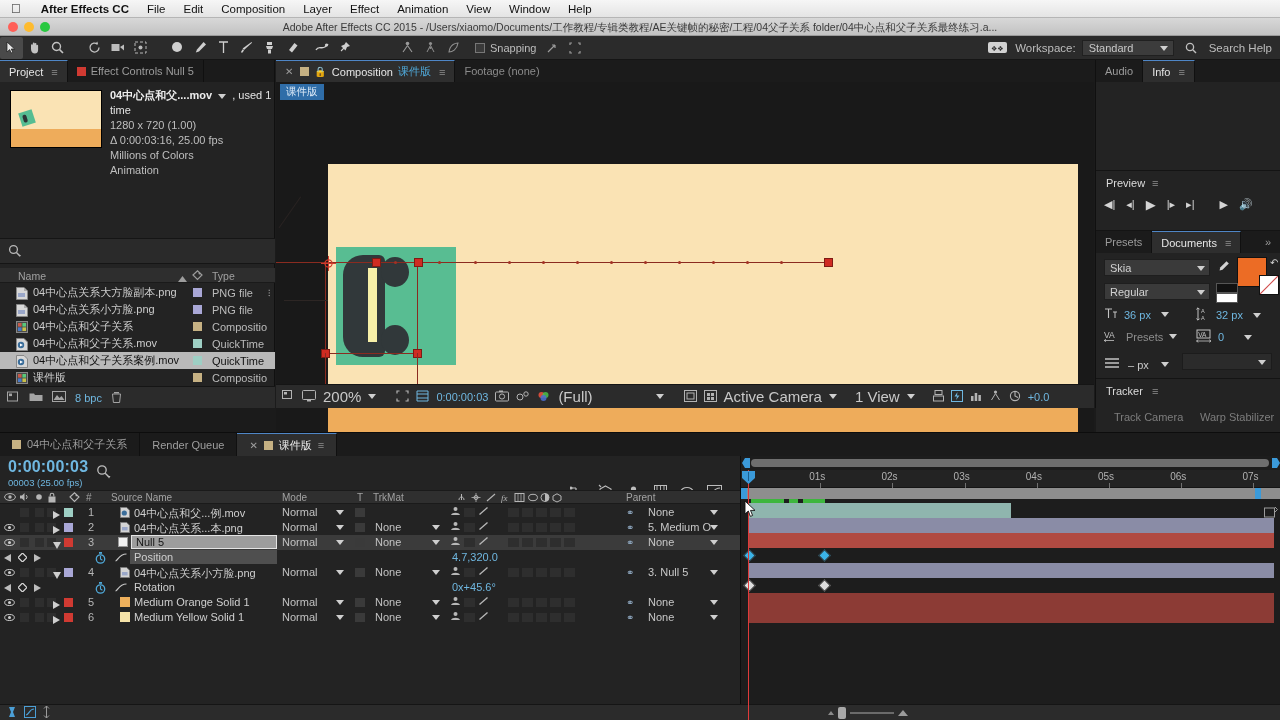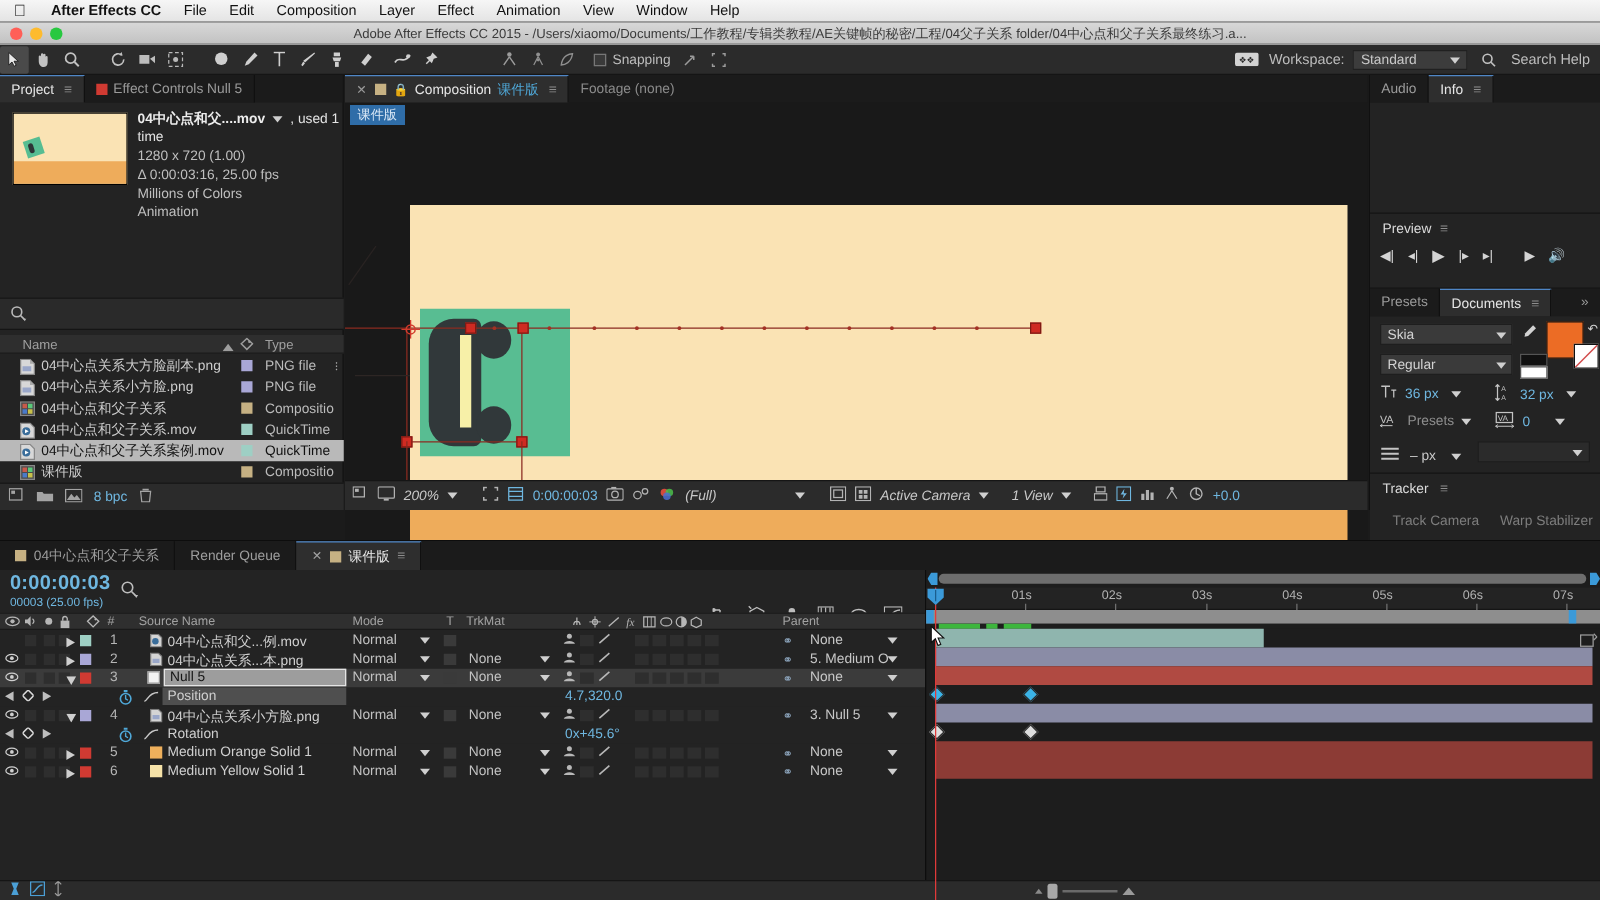--- a/index.html
+++ b/index.html
@@ -136,21 +136,21 @@
   #face .cshape{ position:absolute; left:7px; top:8px; width:42px; height:102px;
       background:#31383a; border-radius:20px 6px 6px 20px;}
   #face .ystrip{ position:absolute; left:32px; top:21px; width:9px; height:74px; background:#f7f0a8;}
   .mpath{ position:absolute; height:1px; background:#8a2b20; }
   .mhandle{ position:absolute; width:9px; height:9px; background:#cf2b22; border:1px solid #7d1b14; }
   .mdot{ position:absolute; width:3px; height:3px; background:#a33124; border-radius:50%;}
   .boxline{ position:absolute; background:#8a2b20; }
   #anchor{ position:absolute; width:13px;height:13px; }
   #compBottom{ position:absolute; left:0; bottom:0; width:818px; height:24px;
      background:#2b2b2b; border-top:1px solid #151515; display:flex; align-items:center; gap:7px; padding-left:6px;}
-  #compBottom .v{ color:#c9c9c9; font-size:11px;font-style:italic;}
+  #compBottom .v{ color:#c9c9c9; font-size:15px;}
   #compBottom .tc{ color:#6fb7e0; font-size:11px;}
   #compBottom .plus{ color:#6fb7e0; font-size:11px;}
 
   
   #right{ left:1095px; top:60px; width:185px; height:348px; background:#232323;
           border-left:1px solid #101010;}
   #infoBody{ position:absolute; left:0; top:22px; width:185px; height:98px; background:#232323;}
   #infoSwatch{ position:absolute; left:8px; top:10px; width:20px; height:22px; background:#ecba6f;}
   #infoRGB{ position:absolute; left:34px; top:6px; line-height:14px; font-size:11px; color:#cfcfcf;}
   #infoXY{ position:absolute; left:118px; top:6px; line-height:14px; font-size:11px; color:#cfcfcf;}

